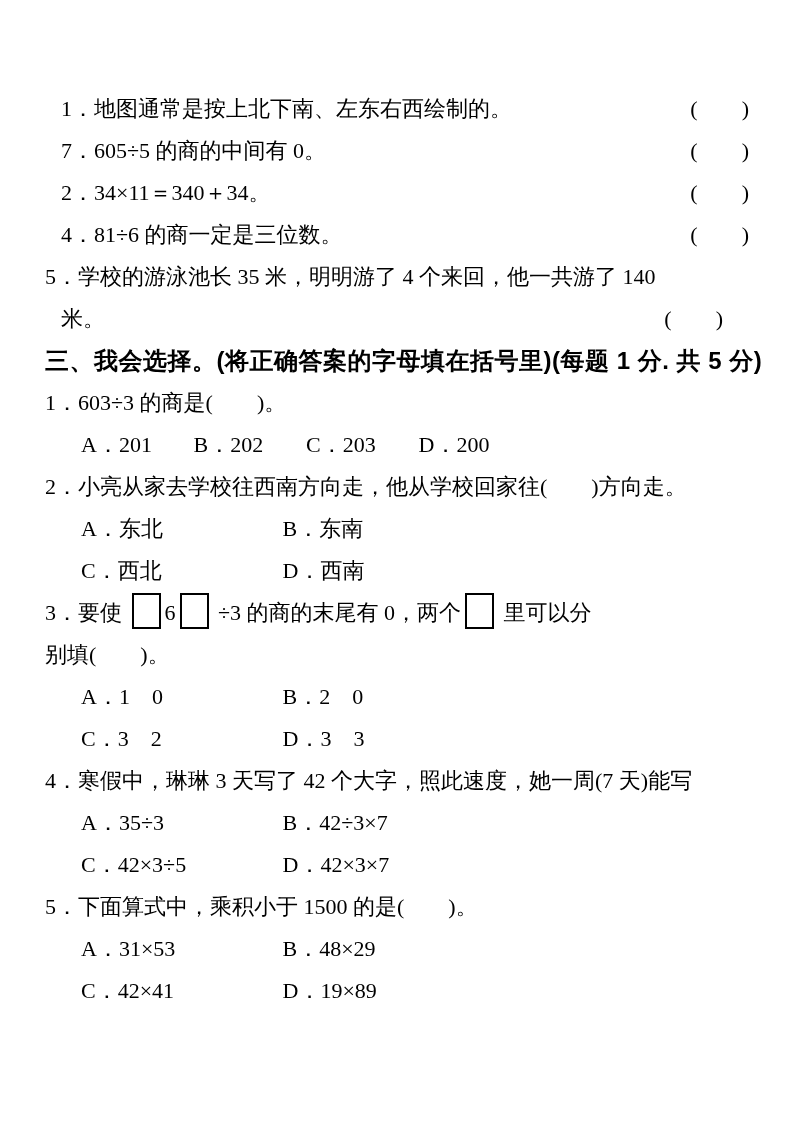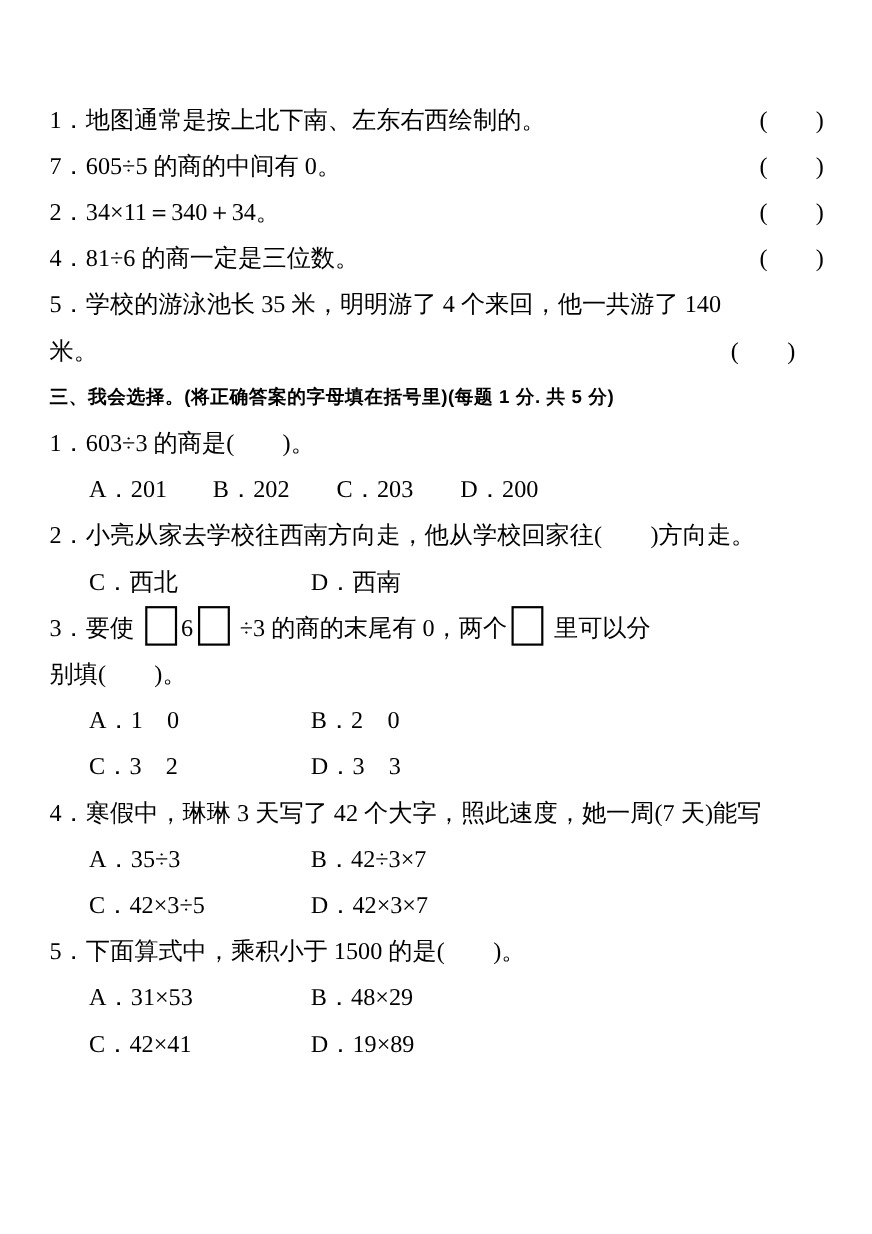--- a/index.html
+++ b/index.html
@@ -25,27 +25,27 @@
   }
   .line {
     height: 42px;
     line-height: 42px;
     white-space: nowrap;
   }
   .jrow {
     display: flex;
     justify-content: space-between;
   }
-  .jrow .qtext { flex: 0 1 auto; }
+  .jrow .qtext { flex: 0 1 auto; margin-left: 16px; }
   .jrow .bracket { flex: 0 0 auto; }
   .pad-right { padding-right: 26px; }
   .section-header {
     font-family: "Liberation Sans", "DejaVu Sans", sans-serif;
     font-weight: bold;
-    font-size: 17px;
+    font-size: 24px;
     letter-spacing: 0.5px;
   }
   .opts { padding-left: 36px; }
   .opt4 { display: inline-block; width: 107px; }
   .opt2 { display: inline-block; width: 196px; }
   .cont { padding-left: 40px; }
   .box {
     display: inline-block;
     width: 25px;
     height: 32px;
@@ -90,20 +90,24 @@
     <div class="line">1．603÷3 的商是(　　)。</div>
     <div class="line opts">
       <span class="opt4">A．201</span>
       <span class="opt4">B．202</span>
       <span class="opt4">C．203</span>
       <span>D．200</span>
     </div>
 
     <div class="line">2．小亮从家去学校往西南方向走，他从学校回家往(　　)方向走。</div>
     <div class="line opts">
+      <span class="opt2">A．东北</span>
+      <span>B．东南</span>
+    </div>
+    <div class="line opts">
       <span class="opt2">C．西北</span>
       <span>D．西南</span>
     </div>
 
     <div class="line">3．要使 <span class="box"></span>6<span class="box"></span> ÷3 的商的末尾有 0，两个<span class="box"></span> 里可以分</div>
     <div class="line">别填(　　)。</div>
     <div class="line opts">
       <span class="opt2">A．1　0</span>
       <span>B．2　0</span>
     </div>

